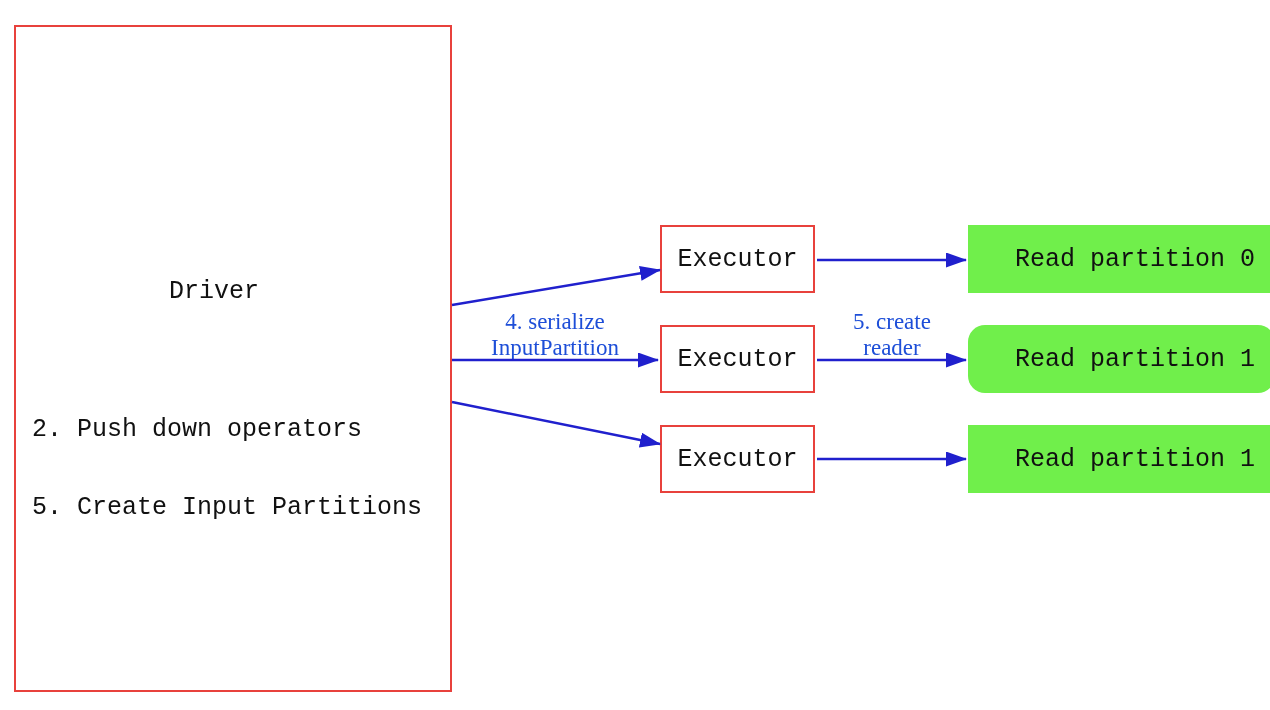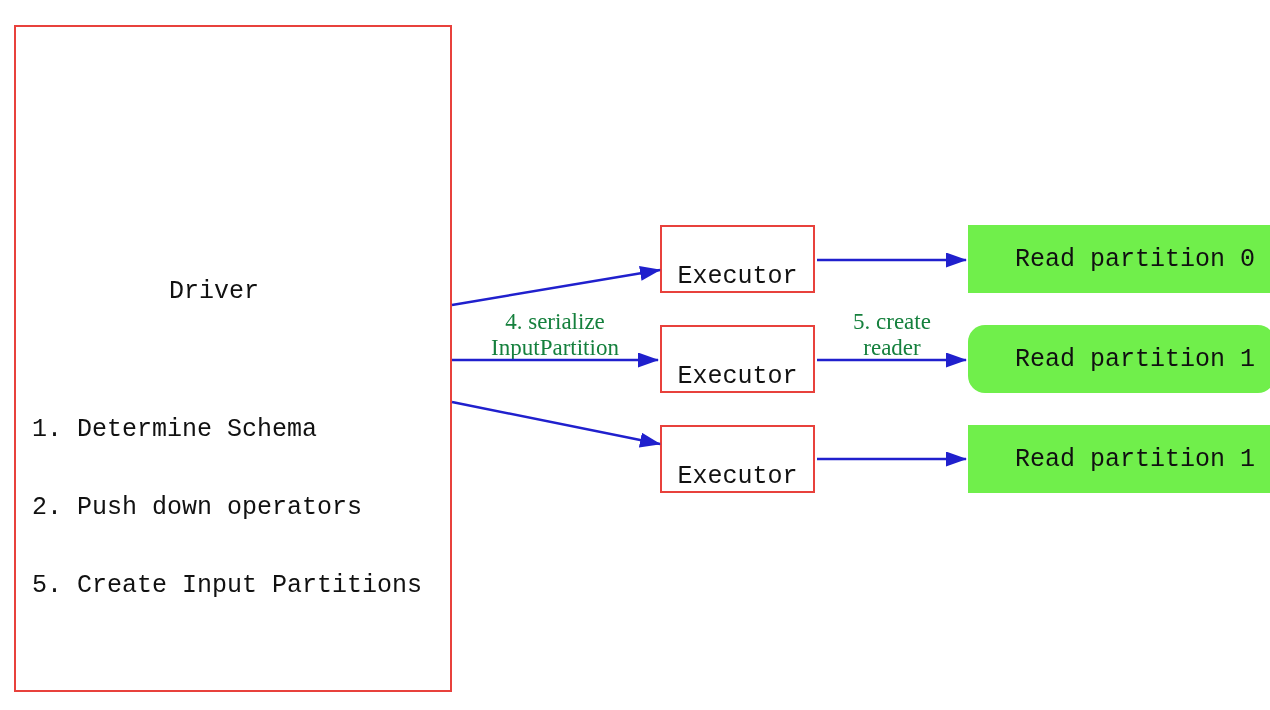--- a/index.html
+++ b/index.html
@@ -23,51 +23,50 @@
   .driver-title{
     position:absolute;left:14px;top:279px;width:400px;
     text-align:center;font-size:25px;line-height:26px;white-space:pre;
   }
   .driver-steps{
     position:absolute;left:32px;top:365px;
     font-size:25px;line-height:26px;white-space:pre;
   }
   .exec{
     position:absolute;left:660px;width:155px;height:68px;
-    display:flex;align-items:flex-end;justify-content:center;
+    display:flex;align-items:center;justify-content:center;
     font-size:25px;
   }
   .exec.r1{top:225px;} .exec.r2{top:325px;} .exec.r3{top:425px;}
   .part{
     position:absolute;left:968px;width:280px;height:68px;
     background:var(--green);border:none;
     display:flex;align-items:center;justify-content:center;
     font-size:25px;white-space:pre;padding-left:27px;
   }
   .part.r1{top:225px;} .part.r2{top:325px;border-radius:17px;} .part.r3{top:425px;}
   .edge-label{
     position:absolute;text-align:center;
     font-family:"Liberation Serif","DejaVu Serif",serif;
-    font-size:23px;line-height:26px;color:#15803d;
+    font-size:23px;line-height:26px;color:#1d4ed8;
   }
   .edge-label.serialize{left:445px;top:309px;width:220px;}
   .edge-label.reader{left:812px;top:309px;width:160px;font-family:Liberation Serif, serif;}
   .arrows{position:absolute;left:0;top:0;pointer-events:none;}
   .arrow-line{stroke:var(--blue);stroke-width:2.5;}
   .arrowhead{fill:var(--blue);}
 </style>
 </head>
 <body>
 
 <div class="stage">
 
   <div class="box driver-box"></div>
   <div class="driver-title">Driver</div>
   <div class="driver-steps">
-    <div>1. Determine Schema</div>
     <div>2. Push down operators</div>
     <div>5. Create Input Partitions</div>
   </div>
 
   <div class="box exec r1">
     <span>Executor</span>
   </div>
   <div class="box exec r2">
     <span>Executor</span>
   </div>

